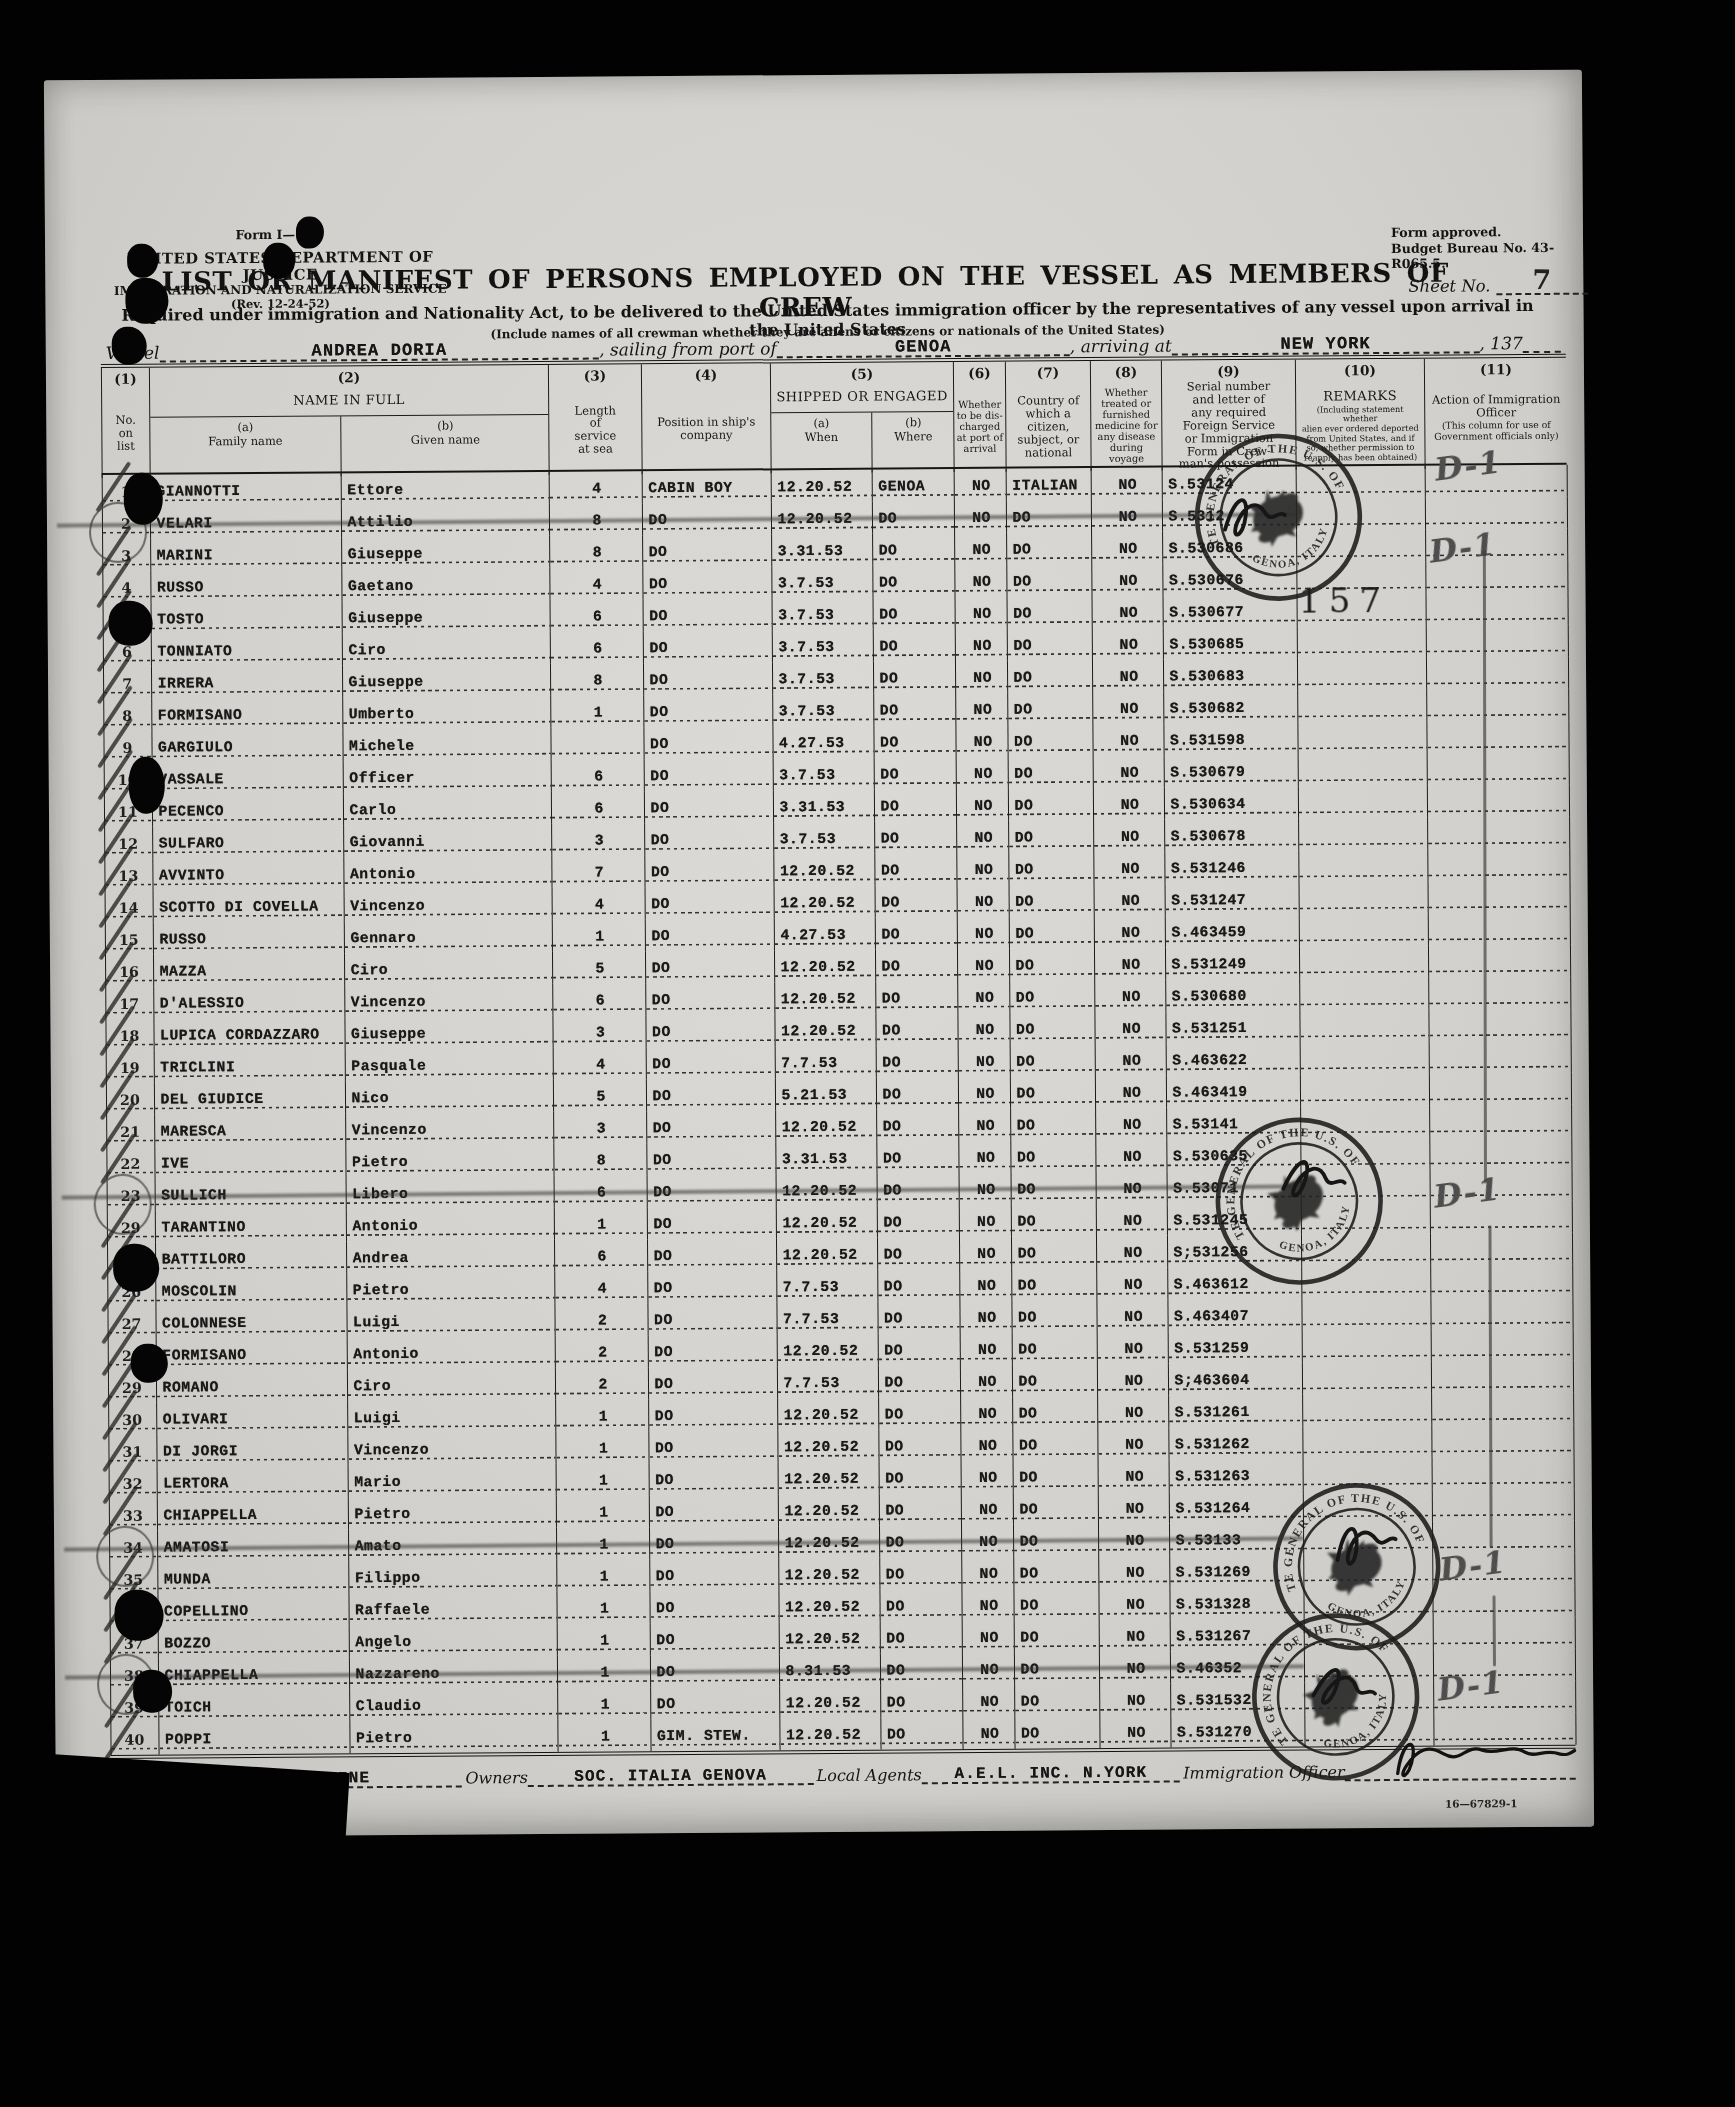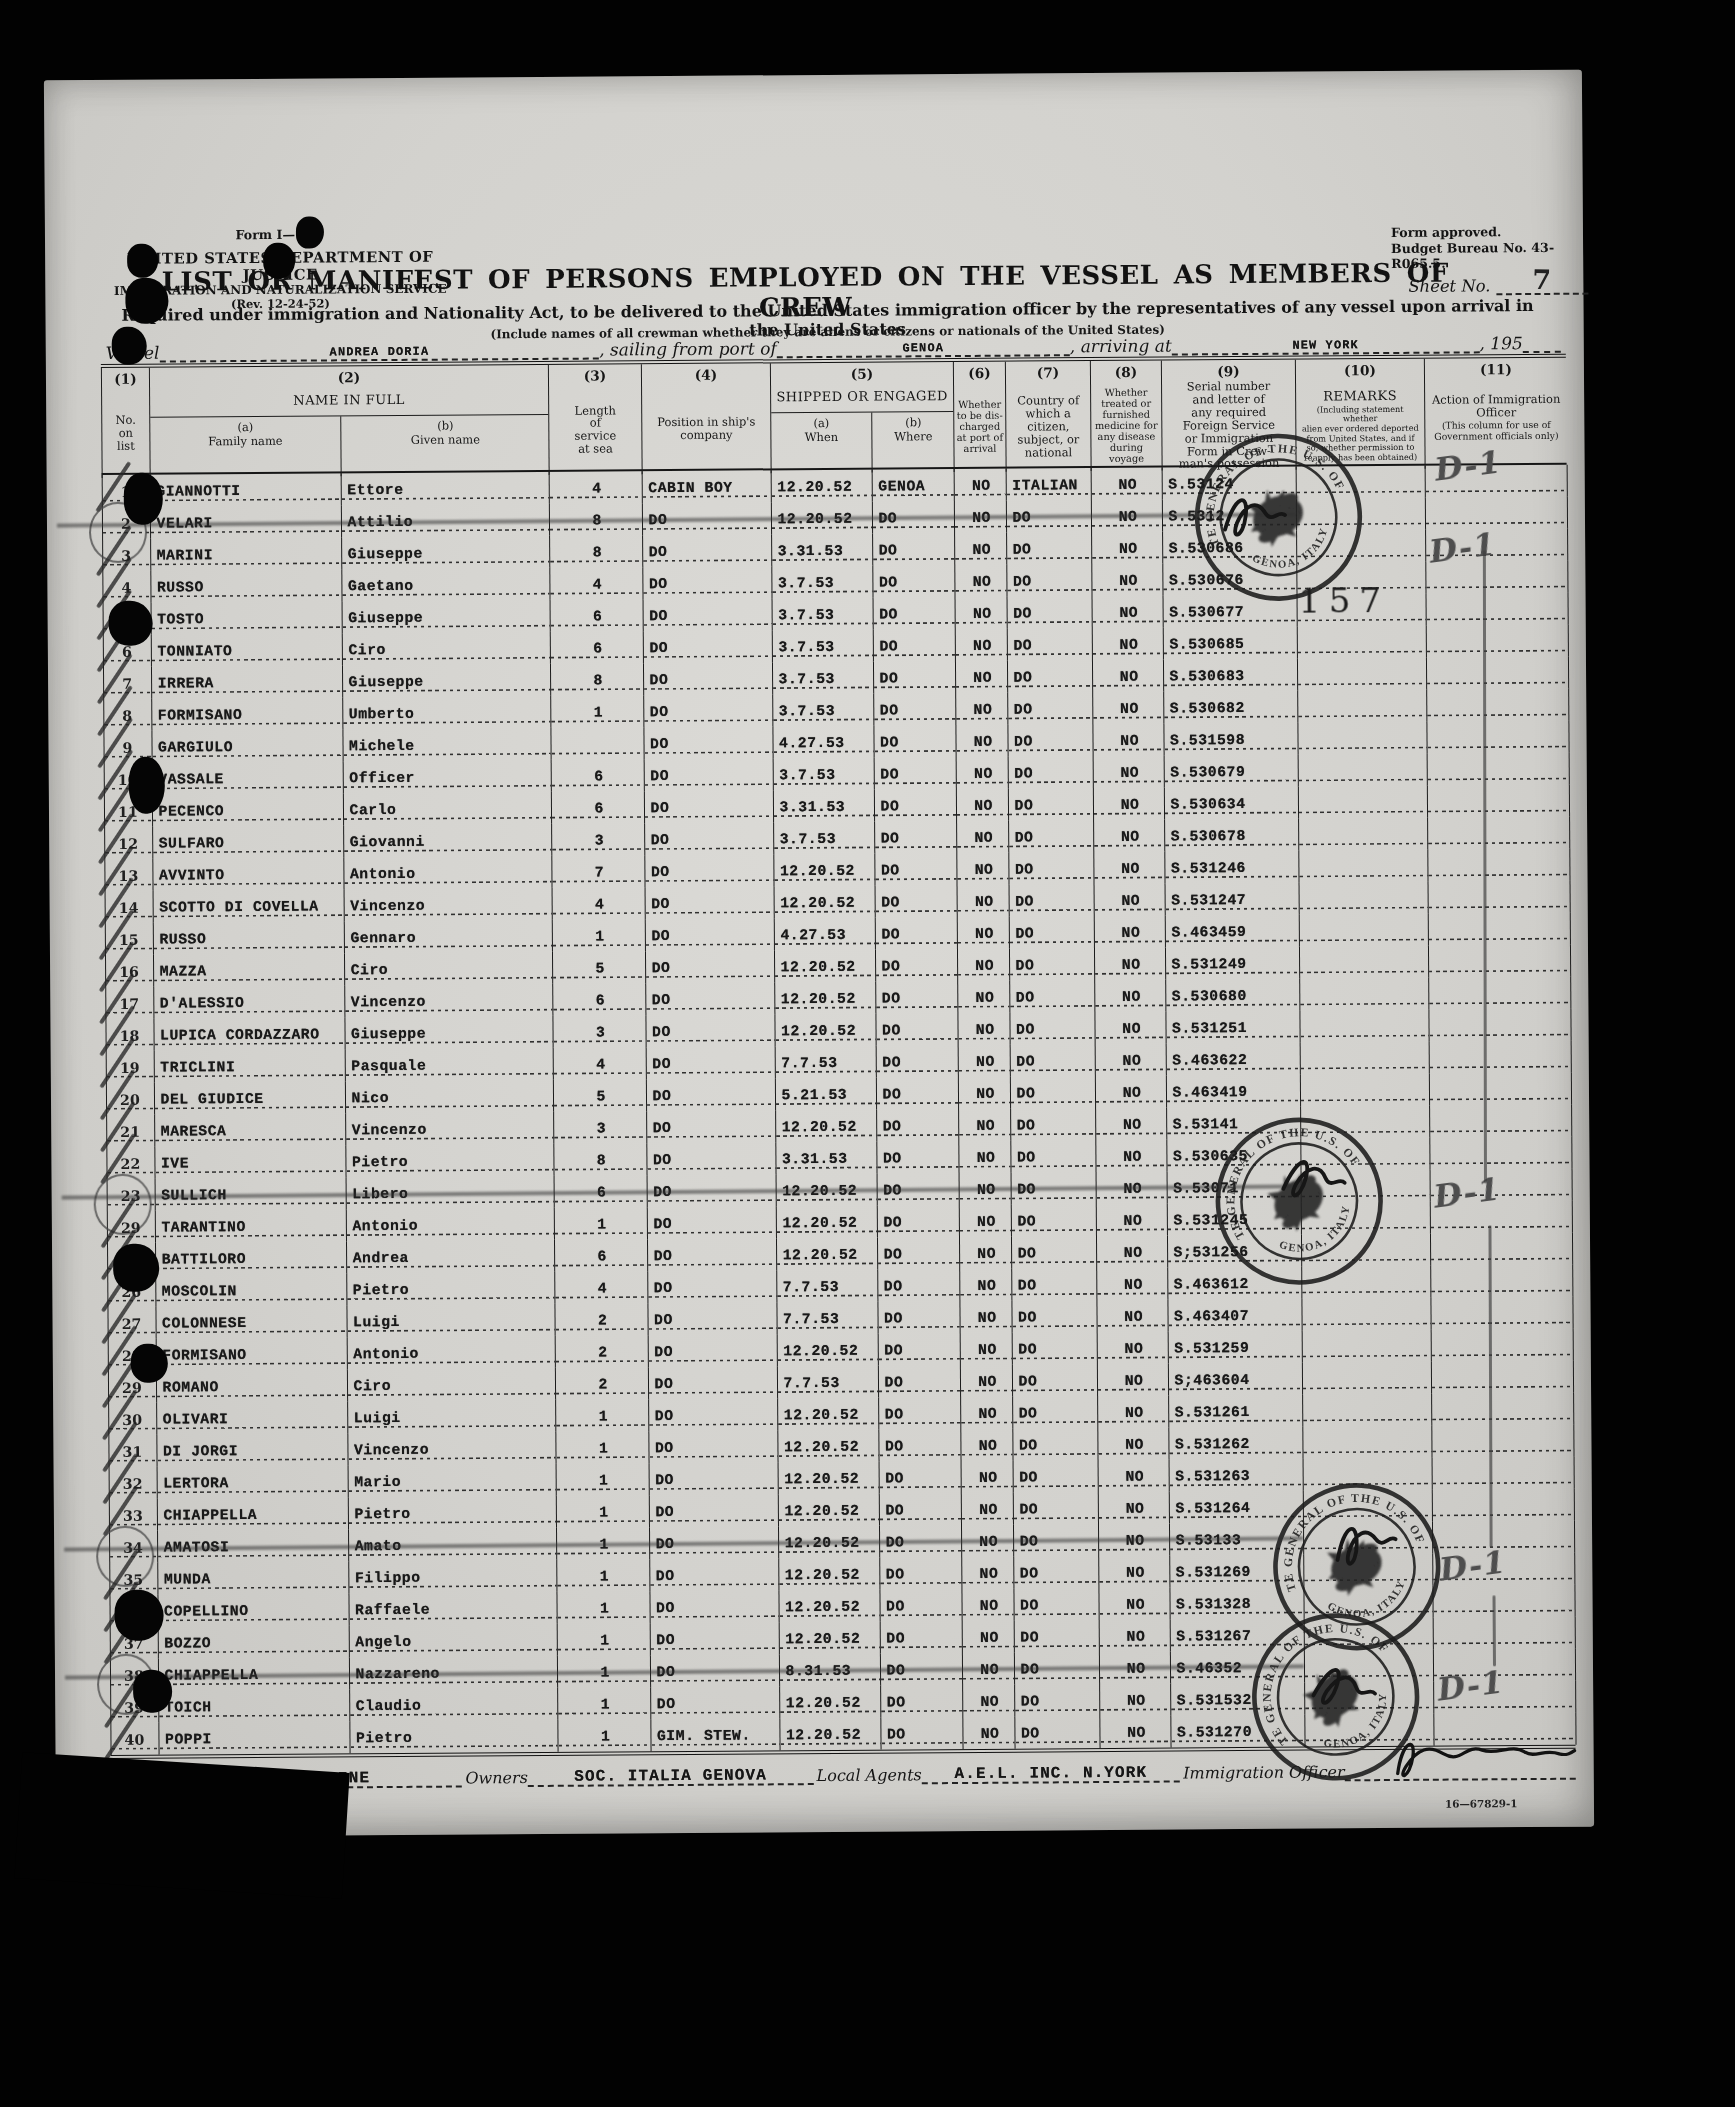--- a/index.html
+++ b/index.html
@@ -26,21 +26,21 @@
   .title{position:absolute;left:82px;top:187px;width:1356px;text-align:center;
     font-size:26px;font-weight:bold;letter-spacing:0.5px;word-spacing:5.5px;color:#121212;}
   .sheet{position:absolute;left:1363px;top:198px;width:180px;display:flex;align-items:flex-end;font-style:italic;font-size:16.4px;color:#141414;}
   .sheet .blank{flex:1;border-bottom:2.2px dashed #222;text-align:center;margin-left:5.5px;position:relative;}
   .sheet .hand7{font-style:normal;font-family:"DejaVu Serif",serif;font-weight:bold;font-size:27px;color:#222;line-height:.9;display:inline-block;transform:rotate(2deg);}
   .required{position:absolute;left:71px;top:226px;width:1422px;text-align:center;font-size:16px;font-weight:bold;color:#131313;}
   .includeline{position:absolute;left:71px;top:250px;width:1422px;text-align:center;font-size:12px;font-weight:bold;color:#181818;}
   .vesselline{position:absolute;left:60px;top:261px;width:1455px;display:flex;align-items:flex-end;font-style:italic;font-size:17px;color:#151515;}
   .vesselline .blank{border-bottom:2.2px dashed #222;text-align:center;position:relative;}
   .b-vessel{flex:1.5;}.b-port{flex:1.0;}.b-arr{flex:1.05;}.b-year{width:38px;}
-  .typedval{font-family:"Liberation Mono",monospace;font-style:normal;font-weight:bold;font-size:12px;letter-spacing:1.1px;color:#161616;text-shadow:0 0 0.5px rgba(22,22,22,.8);display:inline-block;margin-bottom:-1.6px;}
+  .typedval{font-family:"Liberation Mono",monospace;font-style:normal;font-weight:bold;font-size:17px;letter-spacing:1.1px;color:#161616;text-shadow:0 0 0.5px rgba(22,22,22,.8);display:inline-block;margin-bottom:-1.6px;}
   .vlabel{white-space:pre;}
   
   :root{--cols:49px 191px 208px 93px 129px 101px 82px 52px 85px 71px 134px 129px 142px;}
   .tbl{position:absolute;left:55px;top:284px;width:1465px;border-top:4.9px double #121212;border-bottom:4.9px double #121212;}
   .thead{display:grid;grid-template-columns:49px 399px 93px 129px 183px 52px 85px 71px 134px 129px 142px;height:105px;border-bottom:2.2px solid #161616;}
   .hg{border-right:1.1px solid #1c1c1c;position:relative;display:flex;flex-direction:column;color:#161616;}
   .hg:first-child{border-left:1.6px solid #1c1c1c;}
   .hnum{font-size:13.7px;font-weight:bold;text-align:center;padding-top:2.7px;height:17.5px;flex:0 0 auto;}
   .hlabel{white-space:pre-line;text-align:center;font-size:11.5px;line-height:1.12;flex:1;display:flex;align-items:center;justify-content:center;padding:0 1.6px;}
   .hlabel.big{font-size:13px;letter-spacing:0.5px;}
@@ -160,21 +160,21 @@
   <div class="required">Required under immigration and Nationality Act, to be delivered to the United States immigration officer by the representatives of any vessel upon arrival in the United States</div>
   <div class="includeline">(Include names of all crewman whether they are aliens or citizens or nationals of the United States)</div>
 
   <div class="vesselline">
     <span class="vlabel">Vessel</span>
     <span class="blank b-vessel"><span class="typedval">ANDREA DORIA</span></span>
     <span class="vlabel">, sailing from port of</span>
     <span class="blank b-port"><span class="typedval">GENOA</span></span>
     <span class="vlabel">, arriving at</span>
     <span class="blank b-arr"><span class="typedval">NEW YORK</span></span>
-    <span class="vlabel">, 195</span>
+    <span class="vlabel">, 137</span>
     <span class="blank b-year"></span>
   </div>
 
   <div class="tbl">
     <div class="thead">
       <div class="hg">
         <div class="hnum">(1)</div>
         <div class="hlabel">No.
 on
 list</div>

